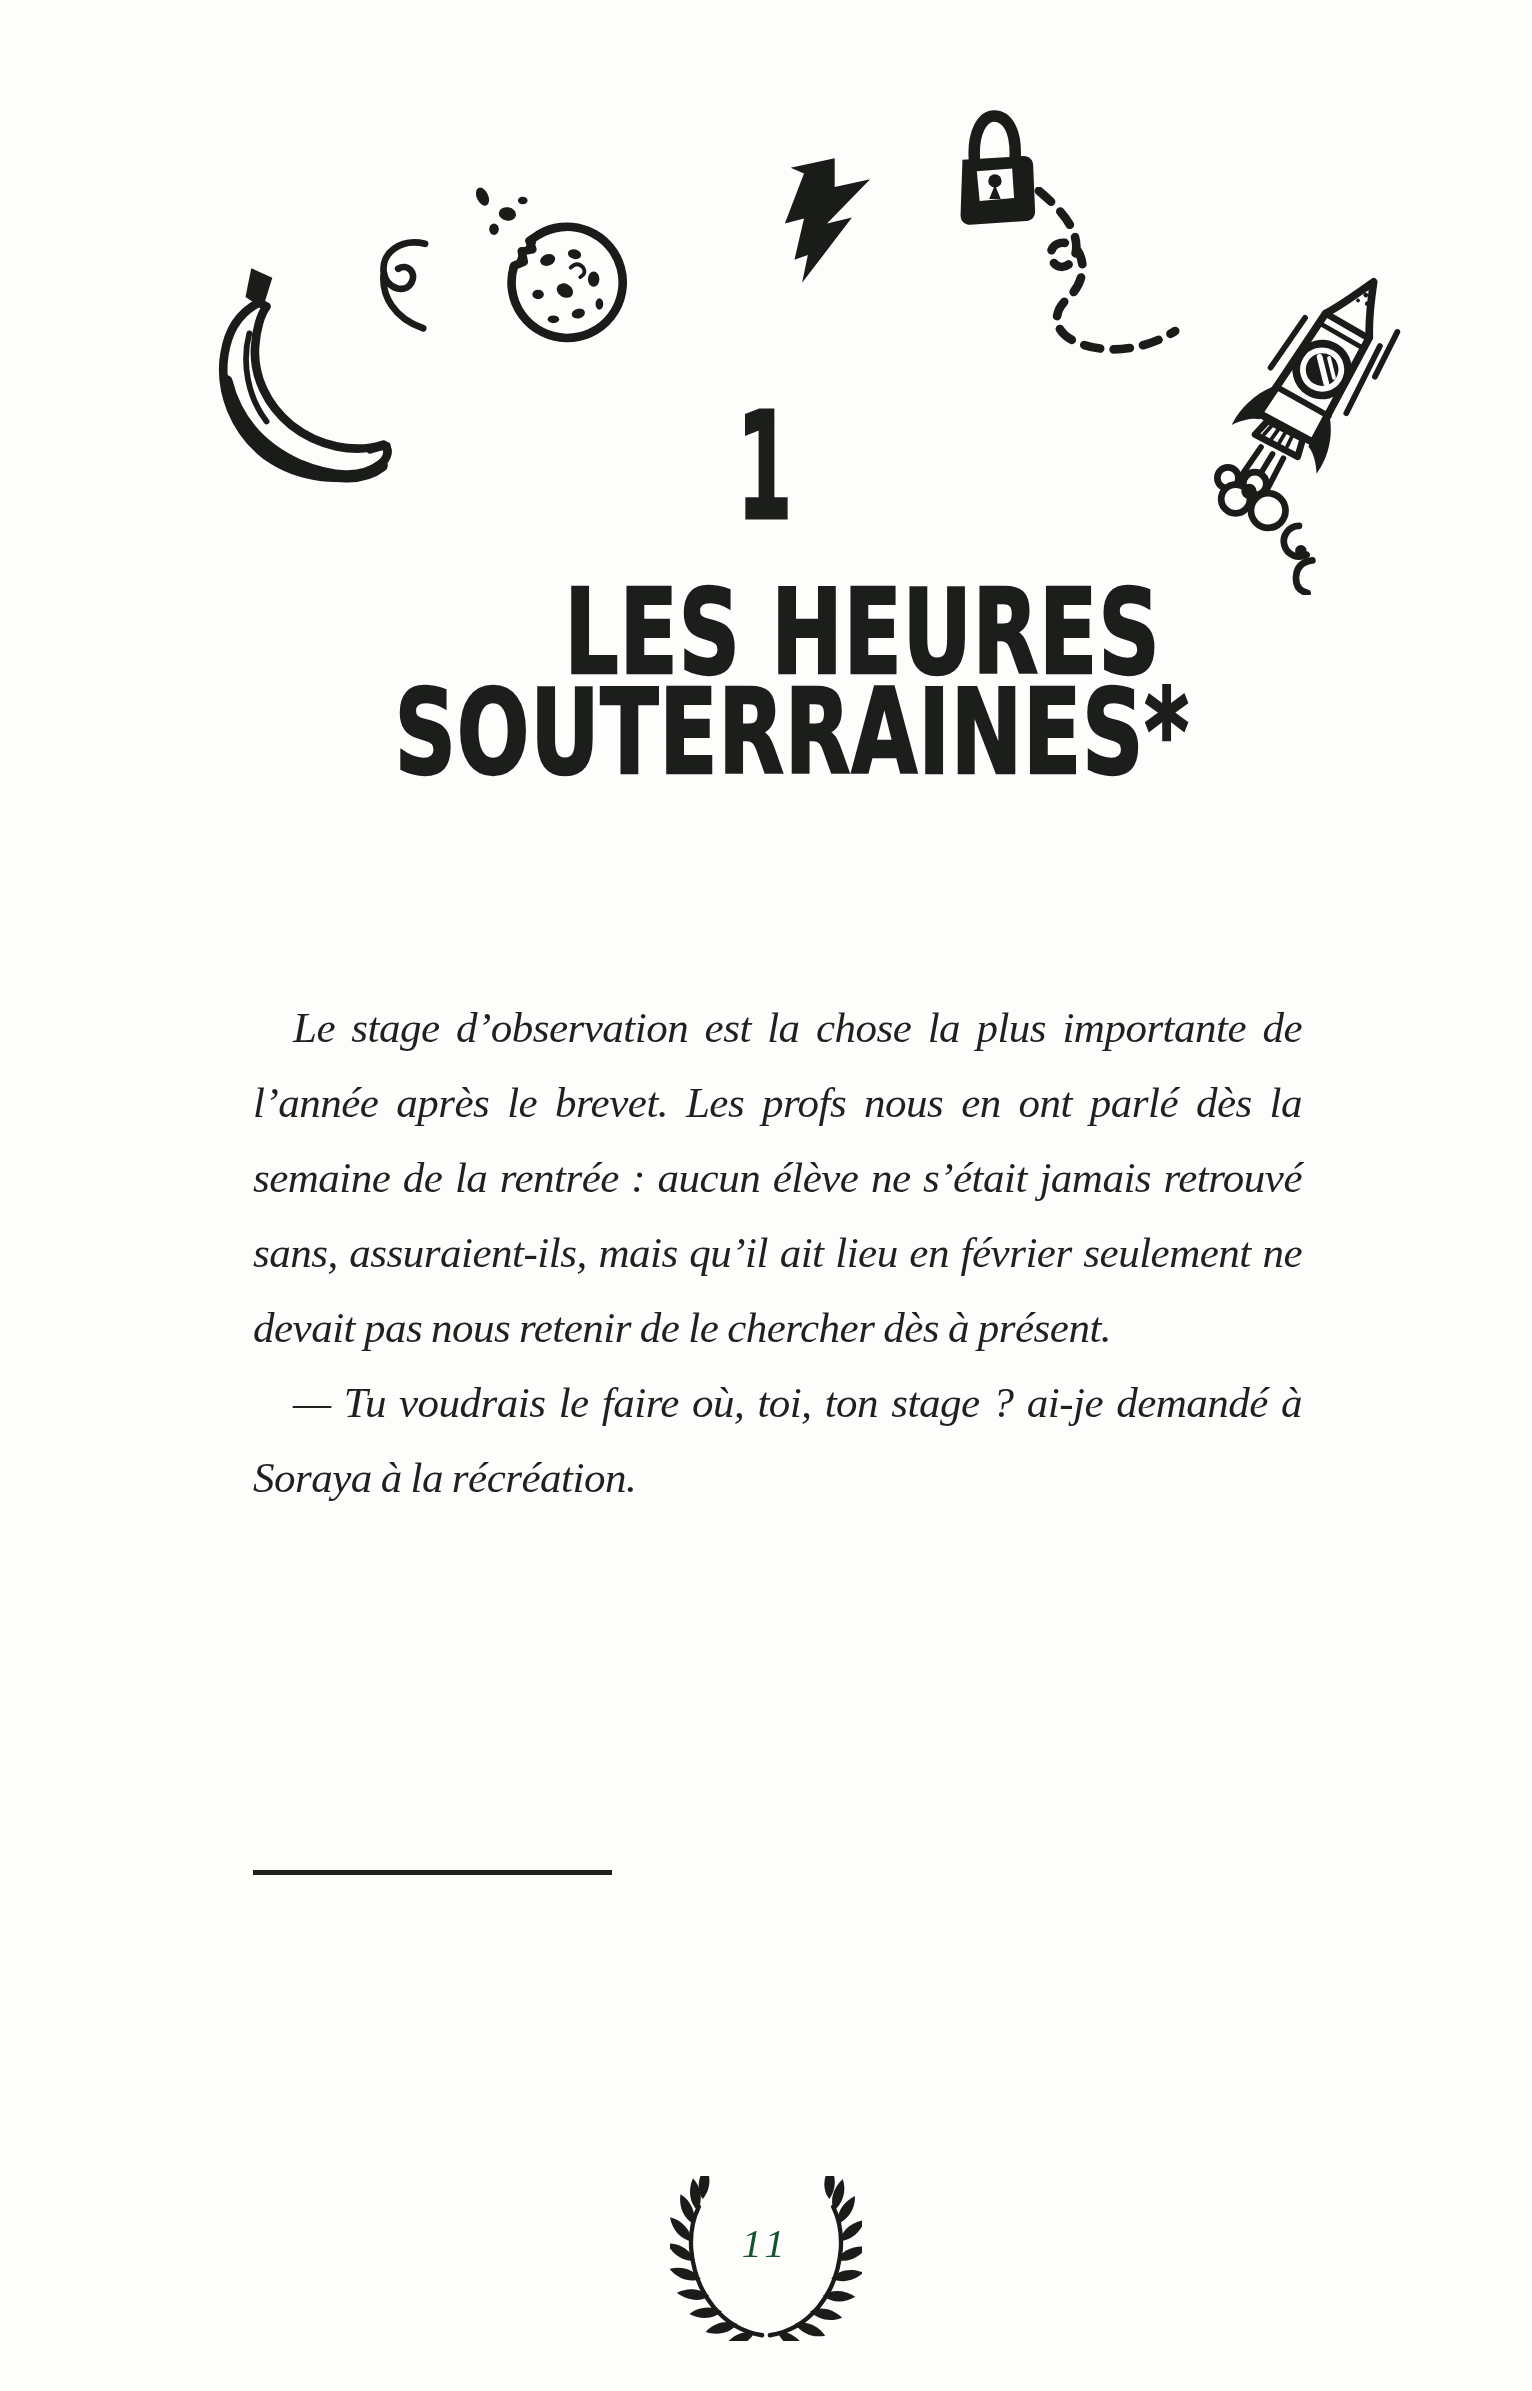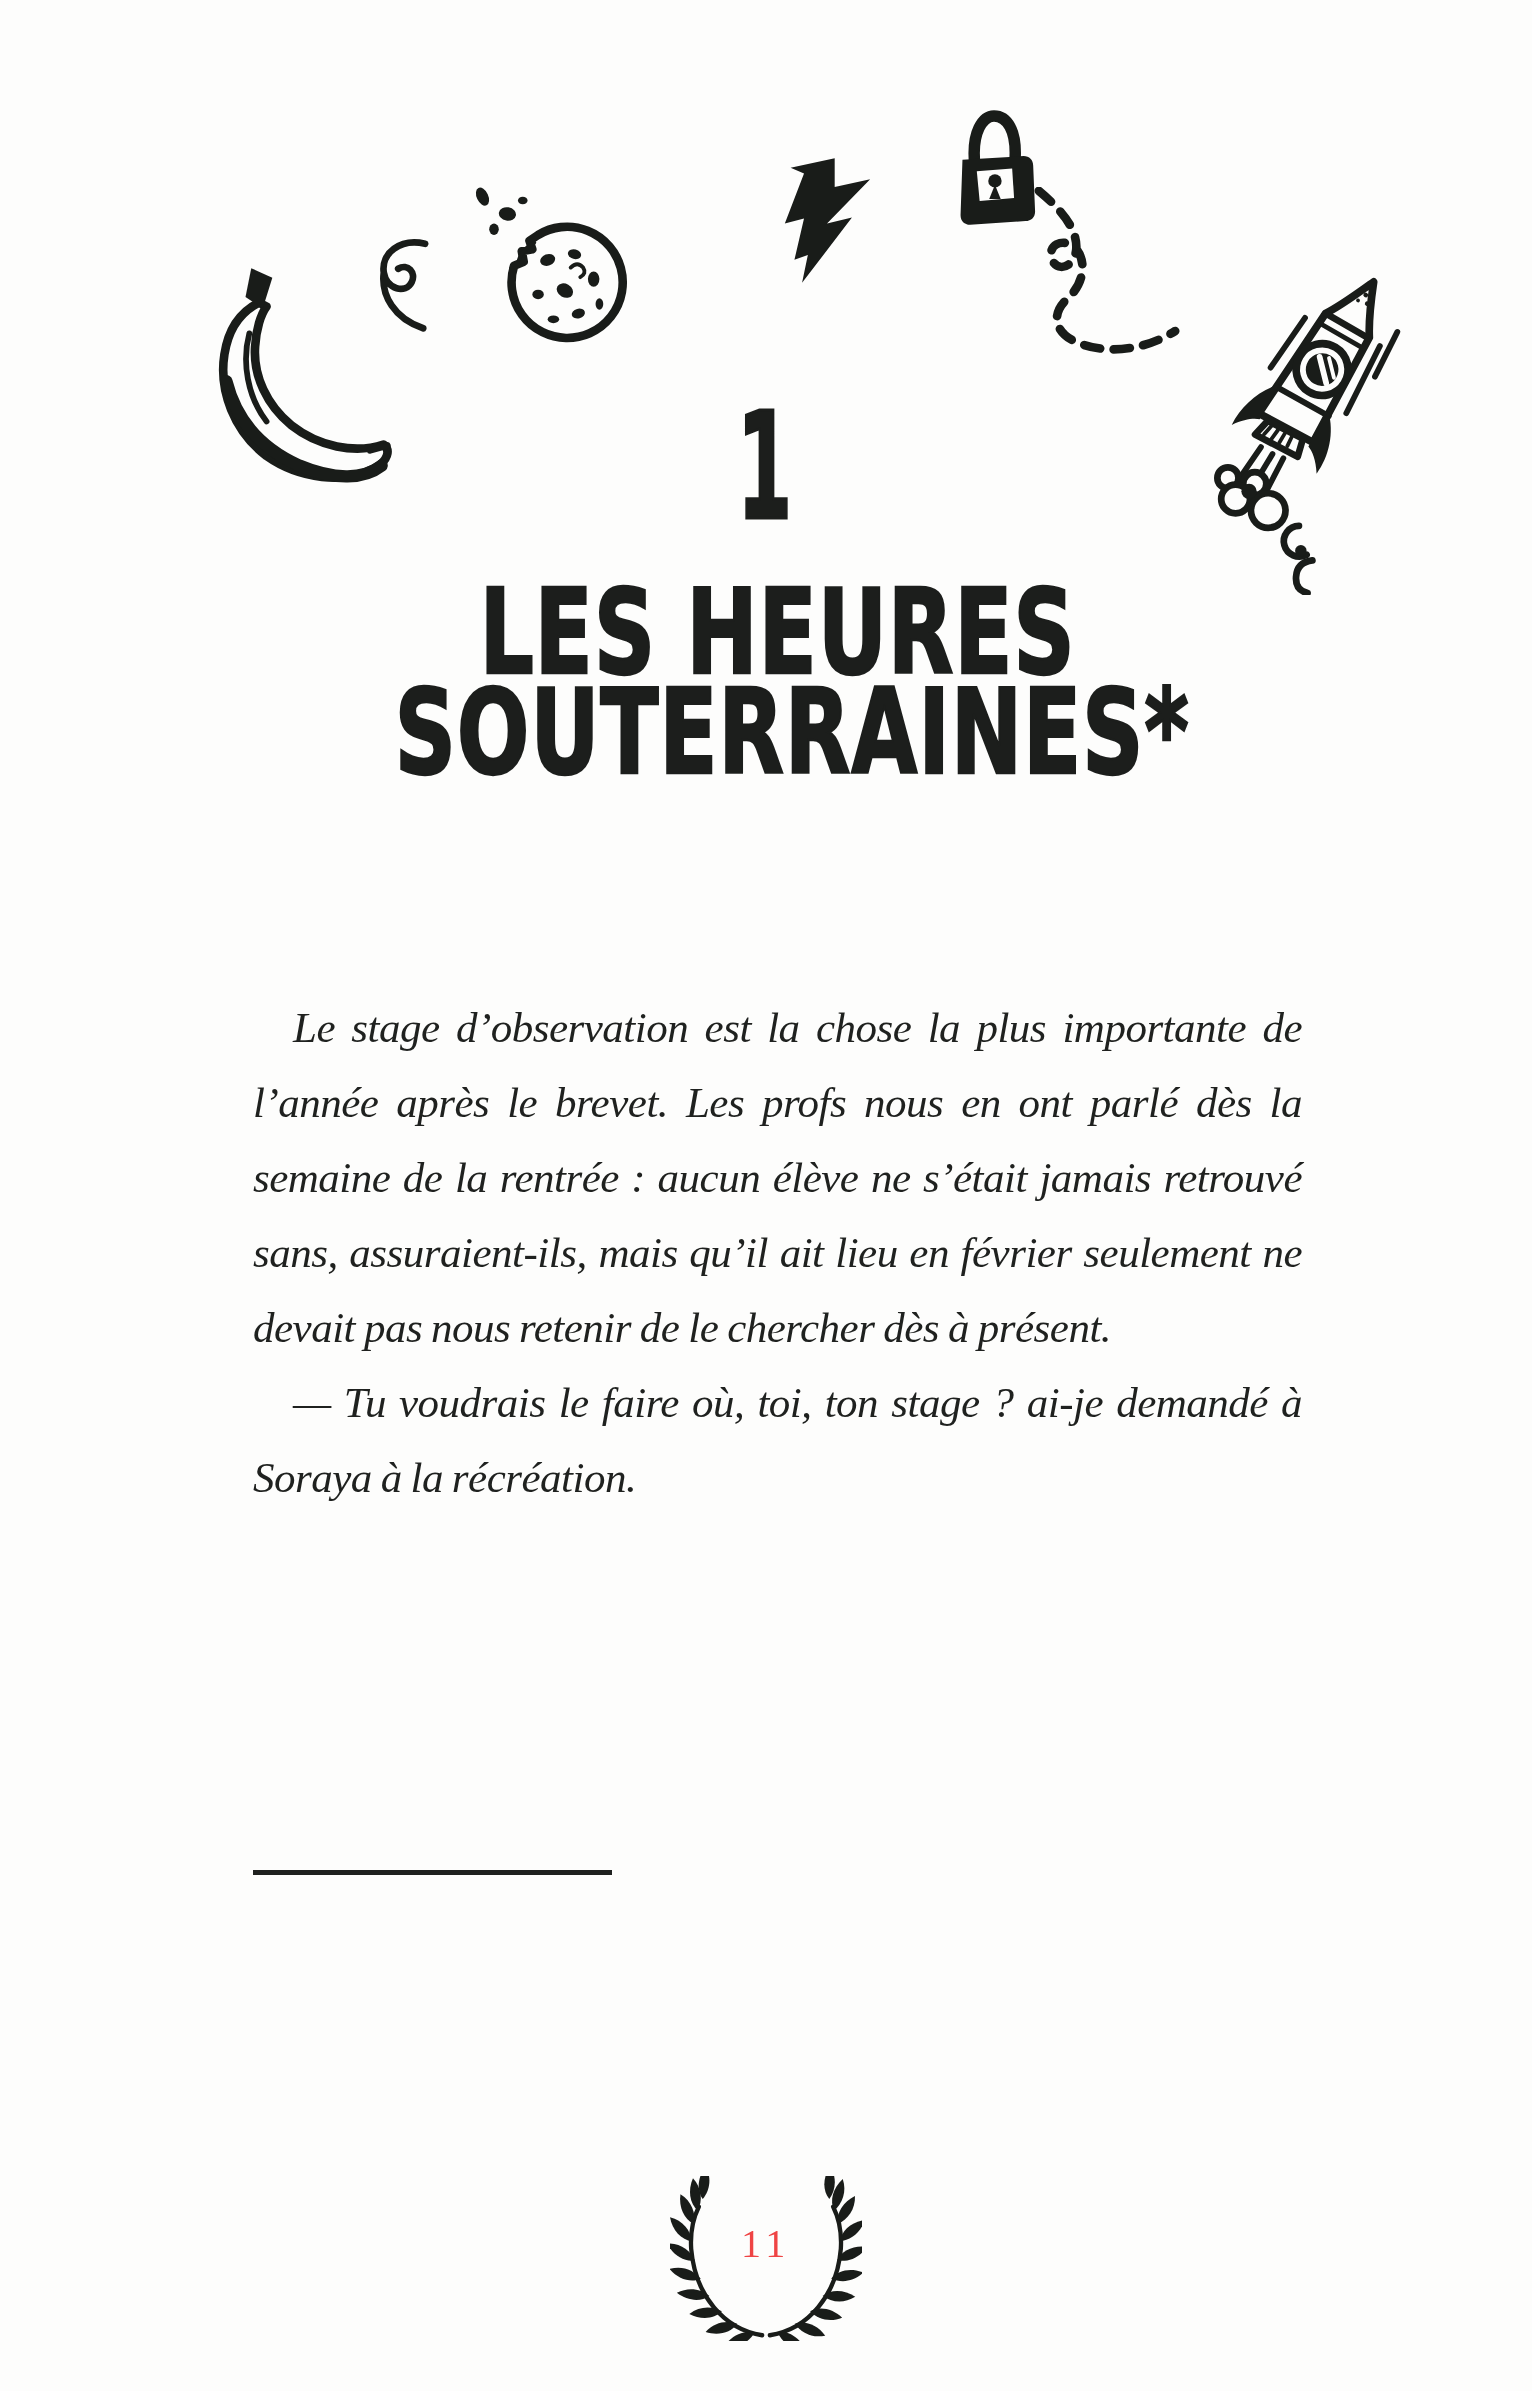--- a/index.html
+++ b/index.html
@@ -12,21 +12,21 @@
   .doodle svg { display:block; width:100%; height:100%; }
 
   .chapter-number {
     position:absolute; left:240px; top:410px; width:1049px;
     text-align:center; font-family:"DejaVu Sans", sans-serif;
     font-weight:bold; font-size:148px; line-height:115px;
     transform:scaleX(0.54); transform-origin:50% 50%;
     -webkit-text-stroke:2.9px #1c1e1c; white-space:nowrap;
   }
   .chapter-title {
-    position:absolute; left:253px; top:583px; width:1049px; text-align:center;
+    position:absolute; left:253px; top:583px; width:1049px; text-align:right;
     font-family:"DejaVu Sans", sans-serif; font-weight:bold; color:#1c1e1c;
   }
   .title-line {
     display:block; font-size:117px; line-height:100px; white-space:nowrap;
     transform:scaleX(0.73); transform-origin:50% 50%;
     -webkit-text-stroke:2.4px #1c1e1c; letter-spacing:1px;
   }
   .body-text {
     position:absolute; left:253px; top:990px; width:1049px;
     font-size:43px; line-height:75px; text-align:justify;
@@ -40,21 +40,21 @@
   .footnote {
     position:absolute; left:253px; top:1909px; width:1049px;
     font-size:37px; line-height:53px; text-align:justify;
     letter-spacing:-0.5px; word-spacing:-1px; color:#1f211f;
   }
   .footnote p { margin:0; }
   .footnote .marker { padding-right:5.8px; }
   .page-footer { position:absolute; left:670px; top:2176px; width:192px; height:165px; }
   .page-number {
     position:absolute; left:0; top:46px; width:192px; text-align:center;
-    font-size:40px; line-height:44px; letter-spacing:5.8px; color:#ef4444;
+    font-size:40px; line-height:44px; letter-spacing:5.8px; color:#14532d;font-style:italic;
   }
   .stroke { fill:none; stroke:#191c19; stroke-linecap:round; stroke-linejoin:round; }
   .fillink { fill:#191c19; stroke:none; }
   .white { fill:#fdfdfc; }
 </style>
 </head>
 <body>
 
 <div class="page">
 

